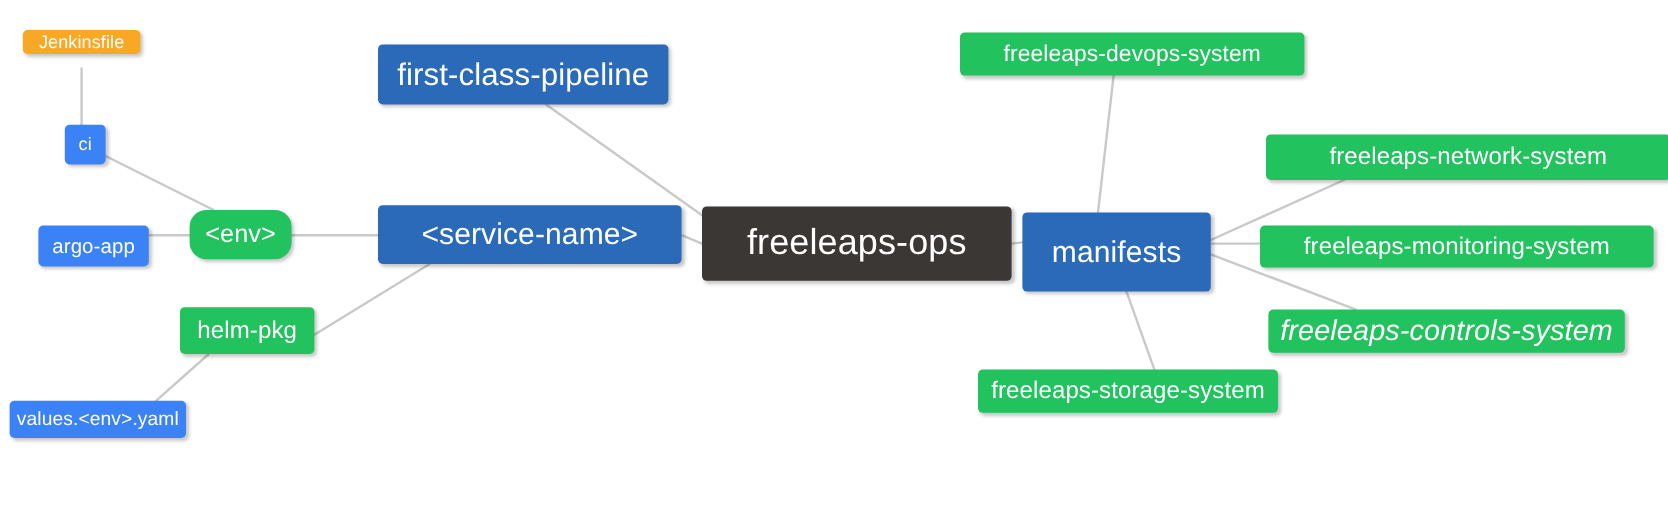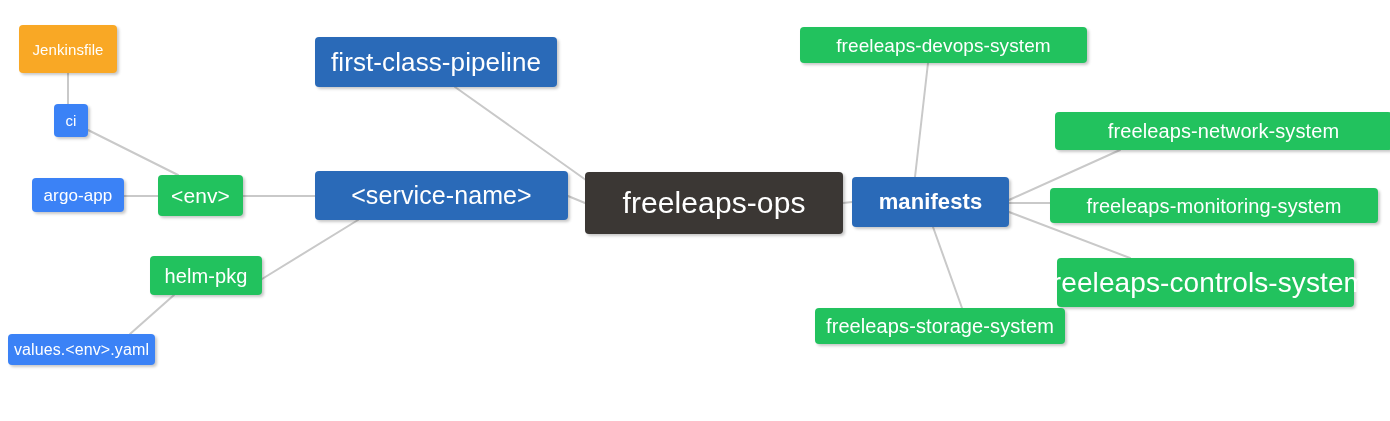--- a/index.html
+++ b/index.html
@@ -66,25 +66,25 @@
       <line x1="174" y1="295" x2="130" y2="334" stroke="#c9c9c9" stroke-width="2" stroke-linecap="round"></line>
       <line x1="915" y1="177" x2="928" y2="63" stroke="#c9c9c9" stroke-width="2" stroke-linecap="round"></line>
       <line x1="1009" y1="200" x2="1120" y2="150" stroke="#c9c9c9" stroke-width="2" stroke-linecap="round"></line>
       <line x1="1009" y1="203" x2="1050" y2="203" stroke="#c9c9c9" stroke-width="2" stroke-linecap="round"></line>
       <line x1="1009" y1="212" x2="1130" y2="258" stroke="#c9c9c9" stroke-width="2" stroke-linecap="round"></line>
       <line x1="933" y1="227" x2="962" y2="308" stroke="#c9c9c9" stroke-width="2" stroke-linecap="round"></line>
     </svg>
 <div class="node root" style="left: 585px; top: 172px; width: 258px; height: 62px; font-size: 30px;">freeleaps-ops</div>
     <div class="node blue" style="left: 315px; top: 171px; width: 253px; height: 49px; font-size: 25px;">&lt;service-name&gt;</div>
     <div class="node blue" style="left: 315px; top: 37px; width: 242px; height: 50px; font-size: 26px;">first-class-pipeline</div>
-    <div class="node blue" style="left: 852px; top: 177px; width: 157px; height: 50px; font-size: 22px; font-weight: bold;">manifests</div>
-    <div class="node green" style="left: 158px; top: 175px; width: 85px; height: 41px; font-size: 21px;">&lt;env&gt;</div>
+    <div class="node blue" style="left: 852px; top: 177px; width: 157px; height: 66px; font-size: 25px;">manifests</div>
+    <div class="node green" style="left: 158px; top: 175px; width: 85px; height: 41px; font-size: 21px; border-radius: 14px;">&lt;env&gt;</div>
     <div class="node green" style="left: 150px; top: 256px; width: 112px; height: 39px; font-size: 20px;">helm-pkg</div>
     <div class="node red" style="left: 54px; top: 104px; width: 34px; height: 33px; font-size: 15px;">ci</div>
-    <div class="node red" style="left: 32px; top: 178px; width: 92px; height: 34px; font-size: 17px;">argo-app</div>
-    <div class="node orange" style="left: 19px; top: 25px; width: 98px; height: 48px; font-size: 15px;">Jenkinsfile</div>
+    <div class="node red" style="left: 32px; top: 188px; width: 92px; height: 34px; font-size: 17px;">argo-app</div>
+    <div class="node orange" style="left: 19px; top: 25px; width: 98px; height: 20px; font-size: 15px;">Jenkinsfile</div>
     <div class="node red" style="left: 8px; top: 334px; width: 147px; height: 31px; font-size: 16px;">values.&lt;env&gt;.yaml</div>
     <div class="node green" style="left: 800px; top: 27px; width: 287px; height: 36px; font-size: 19px;">freeleaps-devops-system</div>
     <div class="node green" style="left: 1055px; top: 112px; width: 337px; height: 38px; font-size: 20px;">freeleaps-network-system</div>
     <div class="node green" style="left: 1050px; top: 188px; width: 328px; height: 35px; font-size: 20px;">freeleaps-monitoring-system</div>
-    <div class="node green" style="left: 1057px; top: 258px; width: 297px; height: 49px; font-size: 28px;">freeleaps-controls-system</div>
+    <div class="node green" style="left: 1057px; top: 258px; width: 297px; height: 36px; font-size: 24px; font-style: italic;">freeleaps-controls-system</div>
     <div class="node green" style="left: 815px; top: 308px; width: 250px; height: 36px; font-size: 20px;">freeleaps-storage-system</div>
   </div>
 
 </body></html>

